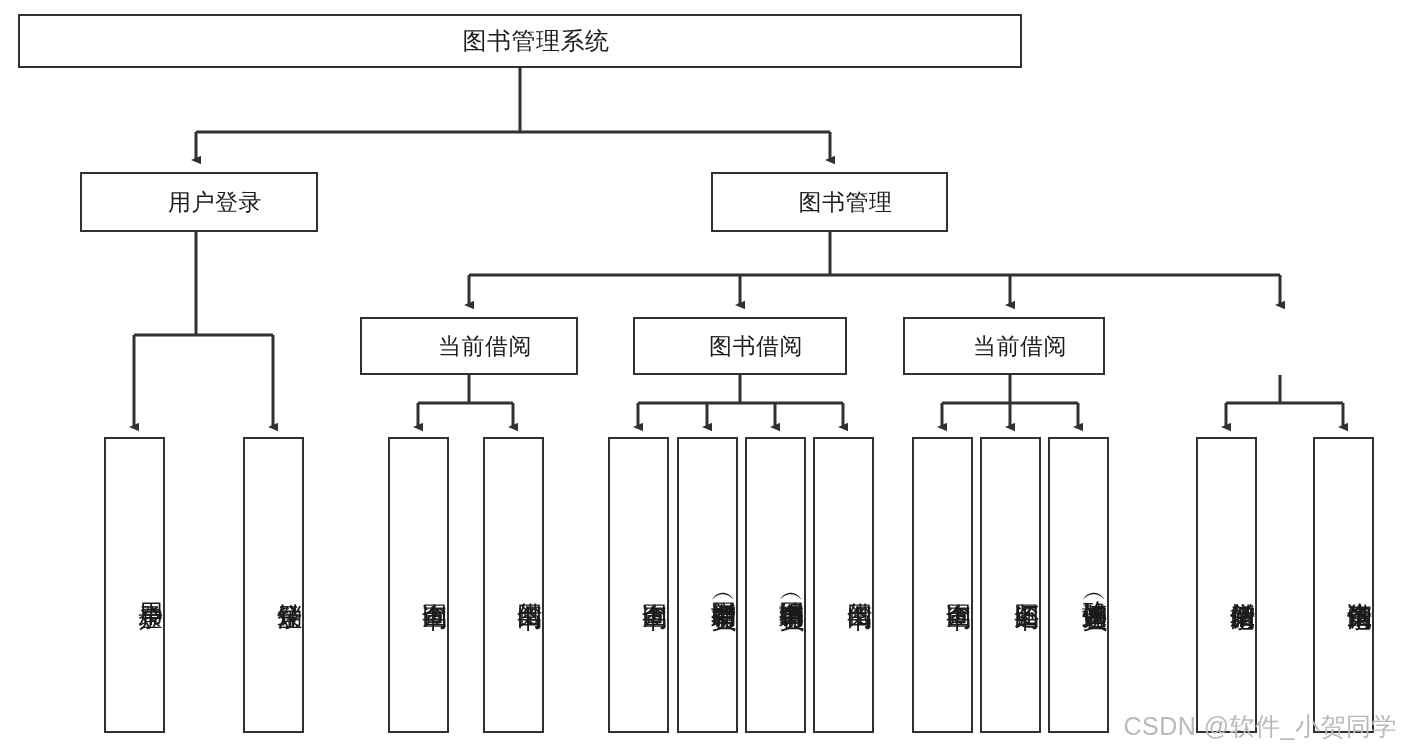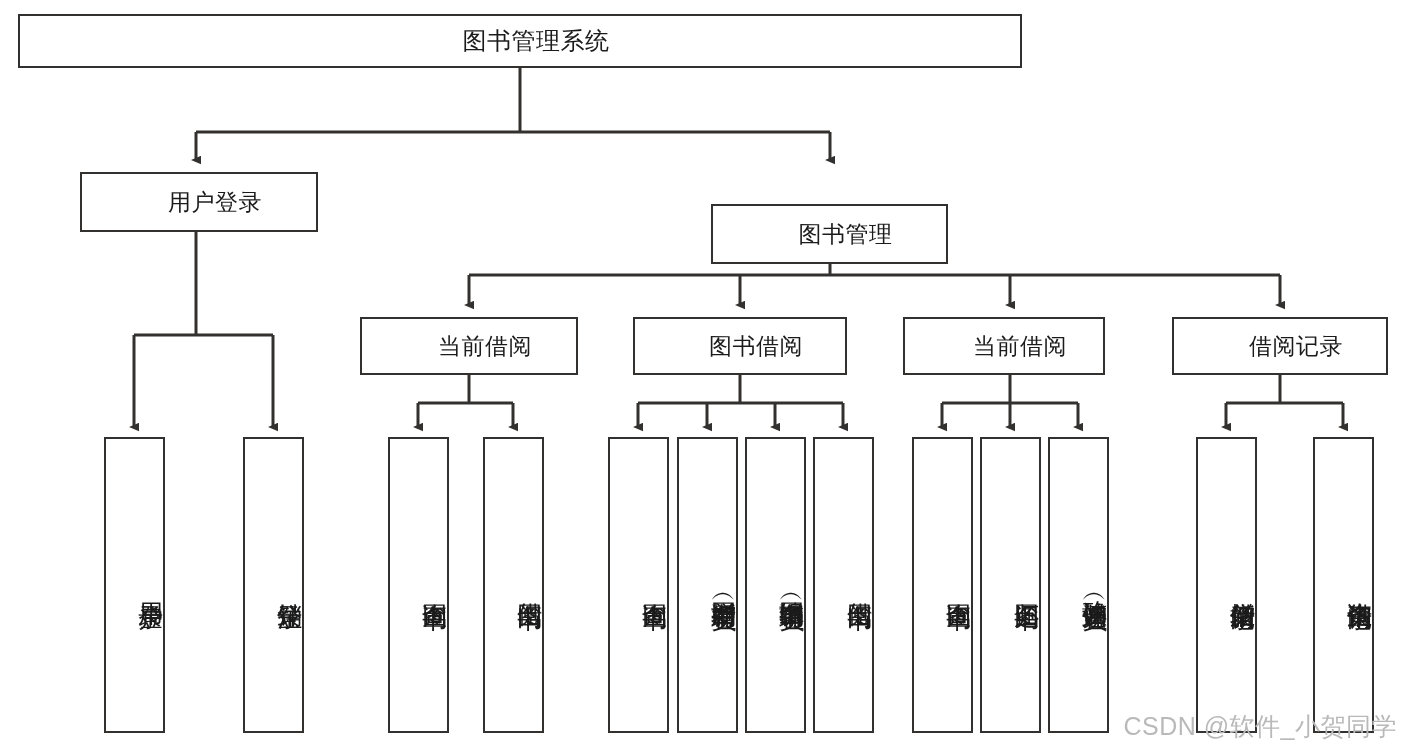--- a/index.html
+++ b/index.html
@@ -129,36 +129,33 @@
     </g>
   </svg>
 
   <div class="node horiz root" style="left:18px; top:14px; width:1004px; height:54px;">
     <span class="lbl">图书管理系统</span>
   </div>
 
   <div class="node horiz" style="left:80px; top:172px; width:238px; height:60px;">
     <span class="lbl">用户登录</span>
   </div>
-  <div class="node horiz" style="left:711px; top:172px; width:237px; height:60px;margin-top:32px;">
+  <div class="node horiz" style="left:711px; top:172px; width:237px; height:60px;">
     <span class="lbl">图书管理</span>
   </div>
 
   <div class="node horiz" style="left:360px; top:317px; width:218px; height:58px;">
     <span class="lbl">当前借阅</span>
   </div>
   <div class="node horiz" style="left:633px; top:317px; width:214px; height:58px;">
     <span class="lbl">图书借阅</span>
   </div>
   <div class="node horiz" style="left:903px; top:317px; width:202px; height:58px;">
     <span class="lbl">当前借阅</span>
   </div>
-  <div class="node horiz" style="left:1172px; top:317px; width:216px; height:58px;">
-    <span class="lbl">借阅记录</span>
-  </div>
 
   <div class="node vert" style="left:104px; top:437px; width:61px; height:296px;">
     <span class="lbl">用户登录</span>
   </div>
   <div class="node vert" style="left:243px; top:437px; width:61px; height:296px;">
     <span class="lbl">注销登录</span>
   </div>
 
   <div class="node vert" style="left:388px; top:437px; width:61px; height:296px;">
     <span class="lbl">查询图书</span>

